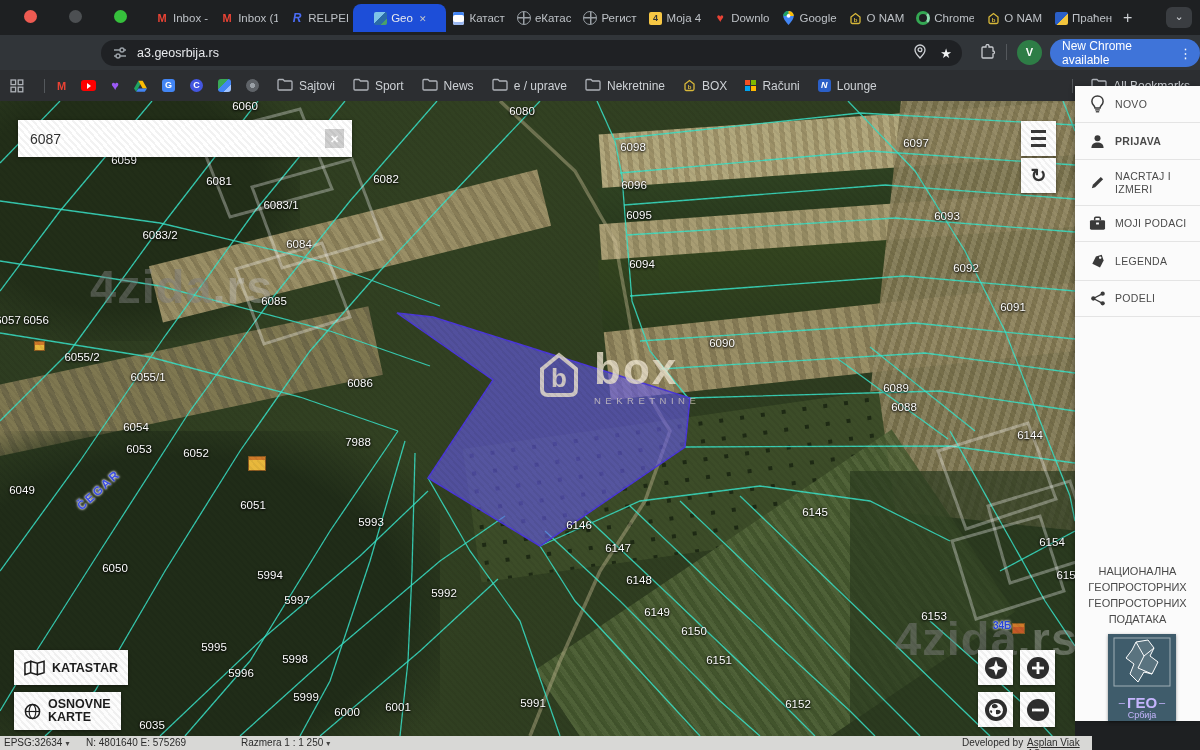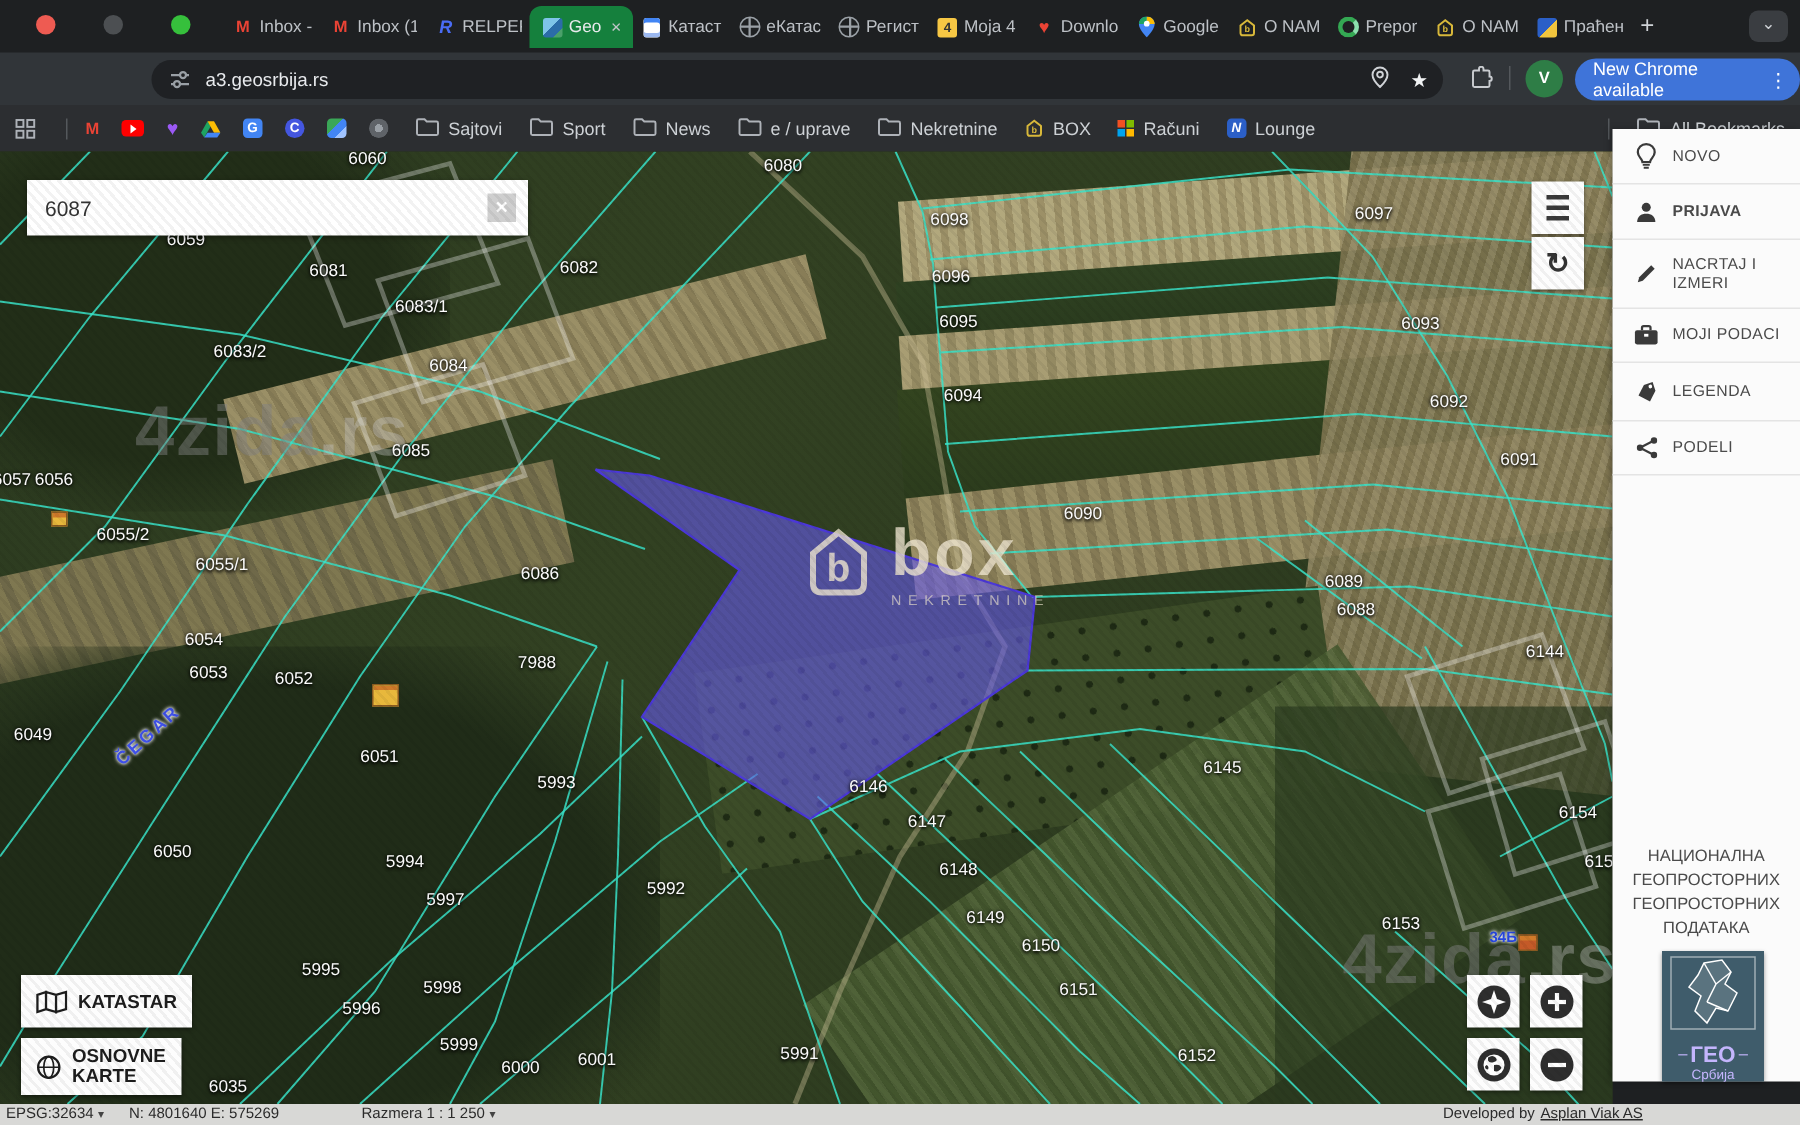--- a/index.html
+++ b/index.html
@@ -5,21 +5,21 @@
   html,body{margin:0;padding:0;width:1200px;height:750px;overflow:hidden;
     font-family:"Liberation Sans",sans-serif;background:#1e2022;position:relative;}
   
   .tabbar{position:absolute;left:0;top:0;width:1200px;height:35px;background:#1e2022;}
   .light{position:absolute;top:10px;width:13px;height:13px;border-radius:50%;}
   .light.red{left:24px;background:#ee5b52;}
   .light.mid{left:69px;background:#4c4f52;}
   .light.grn{left:114px;background:#36c03c;}
   #tabs{position:absolute;left:150px;top:4px;right:42px;height:28px;display:flex;align-items:center;overflow:hidden;}
   .tab{display:flex;align-items:center;gap:4px;padding:0 5px;height:24px;flex:0 0 auto;color:#bdc1c6;font-size:11.5px;}
-  .tab.active{background:#15803d;border-radius:8px 8px 0 0;height:28px;color:#e8eaed;padding:0 8px;}
+  .tab.active{background:#1d4ed8;border-radius:8px 8px 0 0;height:28px;color:#e8eaed;padding:0 20px;}
   .tlabel{max-width:40px;overflow:hidden;white-space:nowrap;display:inline-block;}
   .tico{display:inline-flex;width:14px;height:14px;align-items:center;justify-content:center;flex:0 0 auto;}
   .tclose::after{content:"✕";font-size:9px;color:#c3c6ca;margin-left:2px;}
   .tdiv{color:#4c4f53;font-size:11px;margin:0 1px;flex:0 0 auto;}
   .newtab::after{content:"+";color:#cfd2d6;font-size:16px;}
   .newtab{padding:0 6px;flex:0 0 auto;}
   .tabmenu{position:absolute;right:8px;top:7px;width:26px;height:21px;background:#3a3d41;border-radius:6px;
     color:#cfd2d6;text-align:center;line-height:19px;font-size:11px;}
   .tabmenu::after{content:"⌄";}
   .toolbar{position:absolute;left:0;top:35px;width:1200px;height:35px;background:#313539;}
@@ -77,21 +77,21 @@
   .sitem{display:flex;align-items:center;gap:9px;padding:0 0 0 14px;border-bottom:1px solid #e4e4e4;box-sizing:border-box;}
   .sitem .slabel{font-size:10.5px;color:#4a4a4a;letter-spacing:.3px;line-height:13px;width:84px;}
   .sic{width:17px;display:inline-flex;justify-content:center;flex:0 0 auto;}
   .nipd{position:absolute;left:0;top:477px;width:125px;text-align:center;color:#4a4a4a;font-size:11px;line-height:16px;}
   .geo-logo{position:absolute;left:33px;top:548px;width:68px;height:87px;background:#3f5c6b;box-shadow:0 1px 3px rgba(0,0,0,.4);
     text-align:center;color:#c4b5fd;}
   .geo-title{font-size:15px;font-weight:bold;line-height:14px;margin-top:1px;}
   .geo-title::before,.geo-title::after{content:"–";font-weight:normal;font-size:11px;margin:0 2px;vertical-align:2px;}
   .geo-sub{font-size:9px;}
   
-  .statusbar{position:absolute;left:0;top:736px;width:1200px;height:14px;background:#d8d8d6;color:#2b2b2b;font-size:10px;}
+  .statusbar{position:absolute;left:0;top:736px;width:1092px;height:14px;background:#d8d8d6;color:#2b2b2b;font-size:10px;}
   .statusbar span{position:absolute;top:1px;}
   .caret::after{content:"▾";font-size:8px;margin-left:3px;color:#444;}
   .devlink{text-decoration:underline;}
 </style>
 </head>
 <body>
 
 <div class="tabbar">
   <span class="light red"></span>
   <span class="light mid"></span>
@@ -178,21 +178,21 @@
             <text x="13" y="19" font-size="12" font-weight="bold" fill="#d8b83a" text-anchor="middle" font-family="Liberation Sans">b</text>
           </svg>
         </span>
         <span class="tlabel">О NAM</span>
       </div>
       <span class="tdiv"></span>
       <div class="tab">
         <span class="tico" style="display: inline-flex;">
           <span style="display:inline-block;width:8px;height:8px;border-radius:50%;border:3px solid #34a853;border-right-color:#8ce0ae"></span>
         </span>
-        <span class="tlabel">Prepor</span>
+        <span class="tlabel">Chrome</span>
       </div>
       <span class="tdiv"></span>
       <div class="tab">
         <span class="tico" style="display: inline-flex;">
           <svg width="13" height="13" viewBox="0 0 26 26">
             <path d="M4,10 L13,3 L22,10 L22,20 Q22,23 19,23 L7,23 Q4,23 4,20 Z" fill="none" stroke="#d8b83a" stroke-width="2.6"></path>
             <text x="13" y="19" font-size="12" font-weight="bold" fill="#d8b83a" text-anchor="middle" font-family="Liberation Sans">b</text>
           </svg>
         </span>
         <span class="tlabel">О NAM</span>

